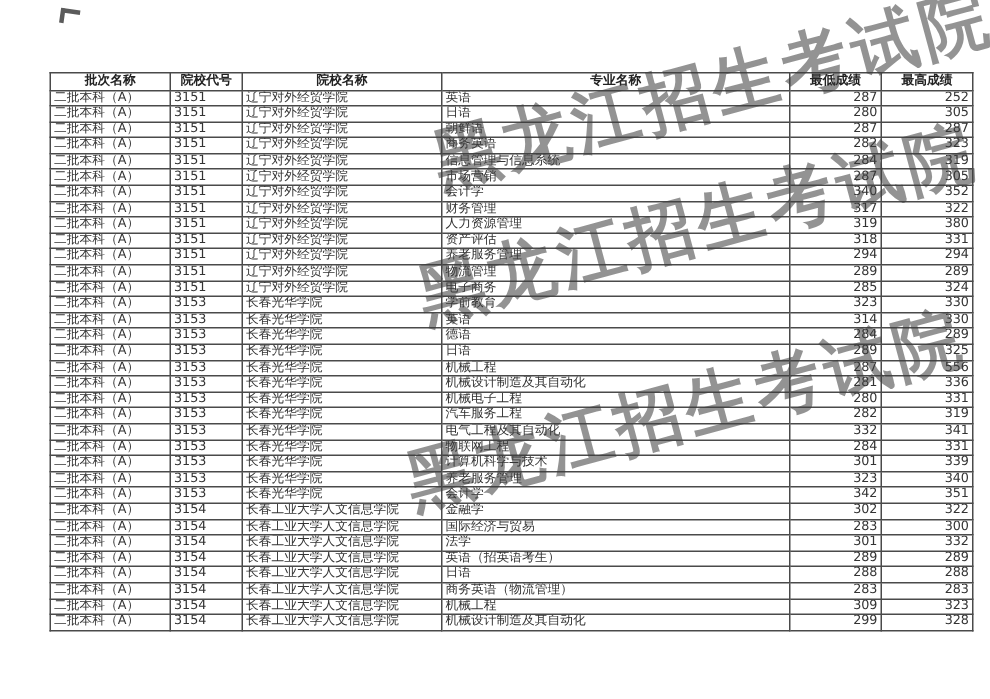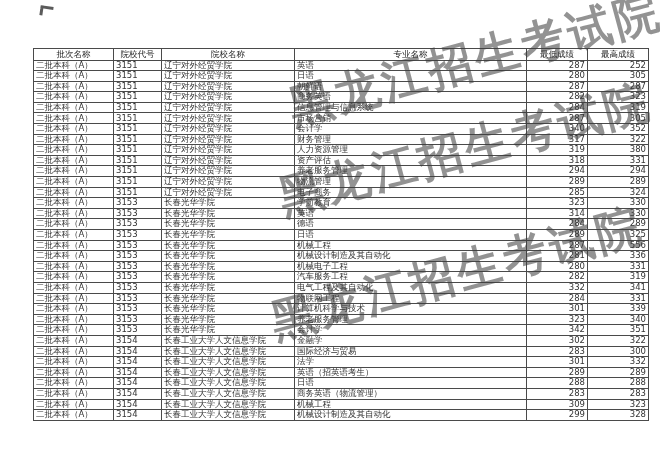--- a/index.html
+++ b/index.html
@@ -15,21 +15,21 @@
     border-collapse:collapse;table-layout:fixed;
     font-size:8.5px;line-height:9.5px;color:#333;
   }
   table.scores th,table.scores td{
     border:1px solid #4a4a4a;
     padding:0 2px;height:9.6px;
     white-space:nowrap;overflow:hidden;
     font-weight:normal;
   }
   table.scores thead th{
-    font-weight:normal;text-align:center;height:10.5px;color:#222;
+    font-weight:bold;text-align:center;height:10.5px;color:#222;
   }
   td.c-batch,td.c-code,td.c-school,td.c-major{text-align:left;}
   td.c-min,td.c-max{text-align:right;padding-right:4px;}
   .footer{
     position:absolute;left:0;right:0;top:432px;
     text-align:center;font-size:8.5px;color:#555;letter-spacing:1px;
   }
   .wm{
     position:absolute;white-space:nowrap;pointer-events:none;
     font-size:44px;font-weight:700;letter-spacing:4px;

